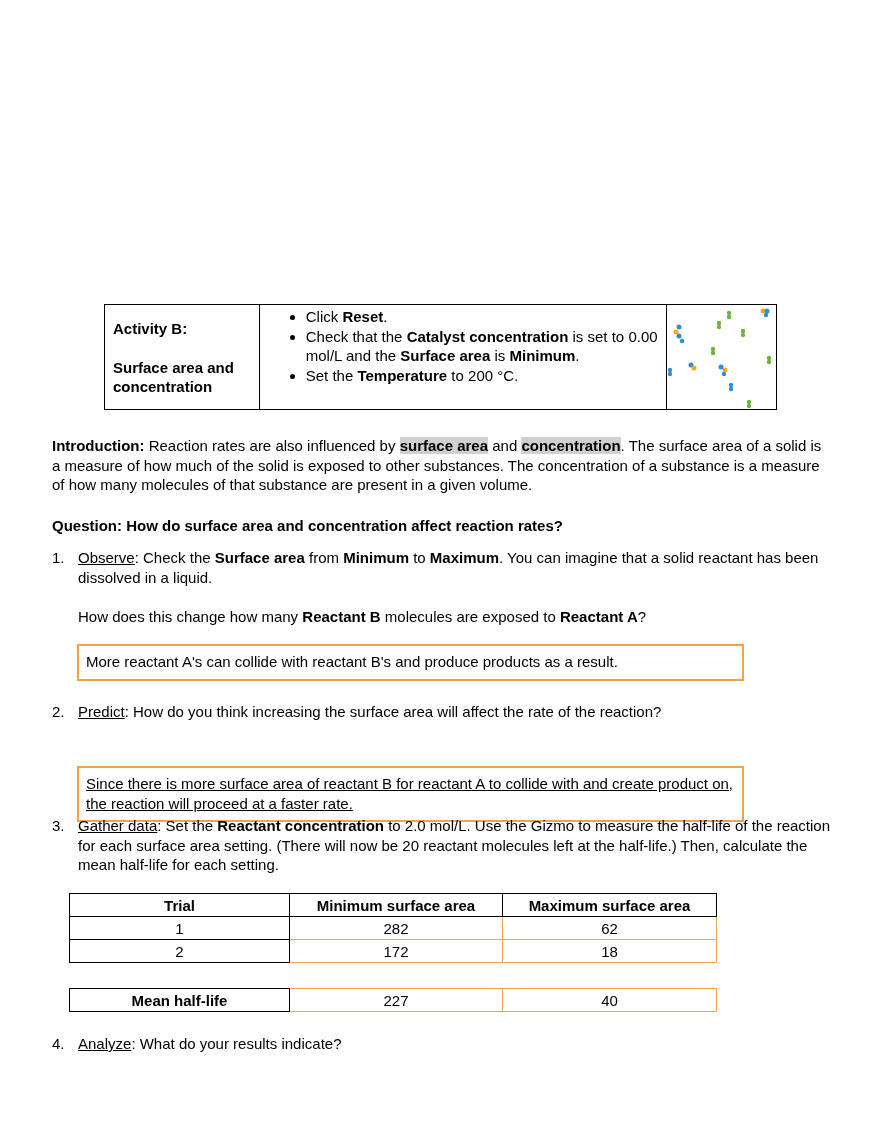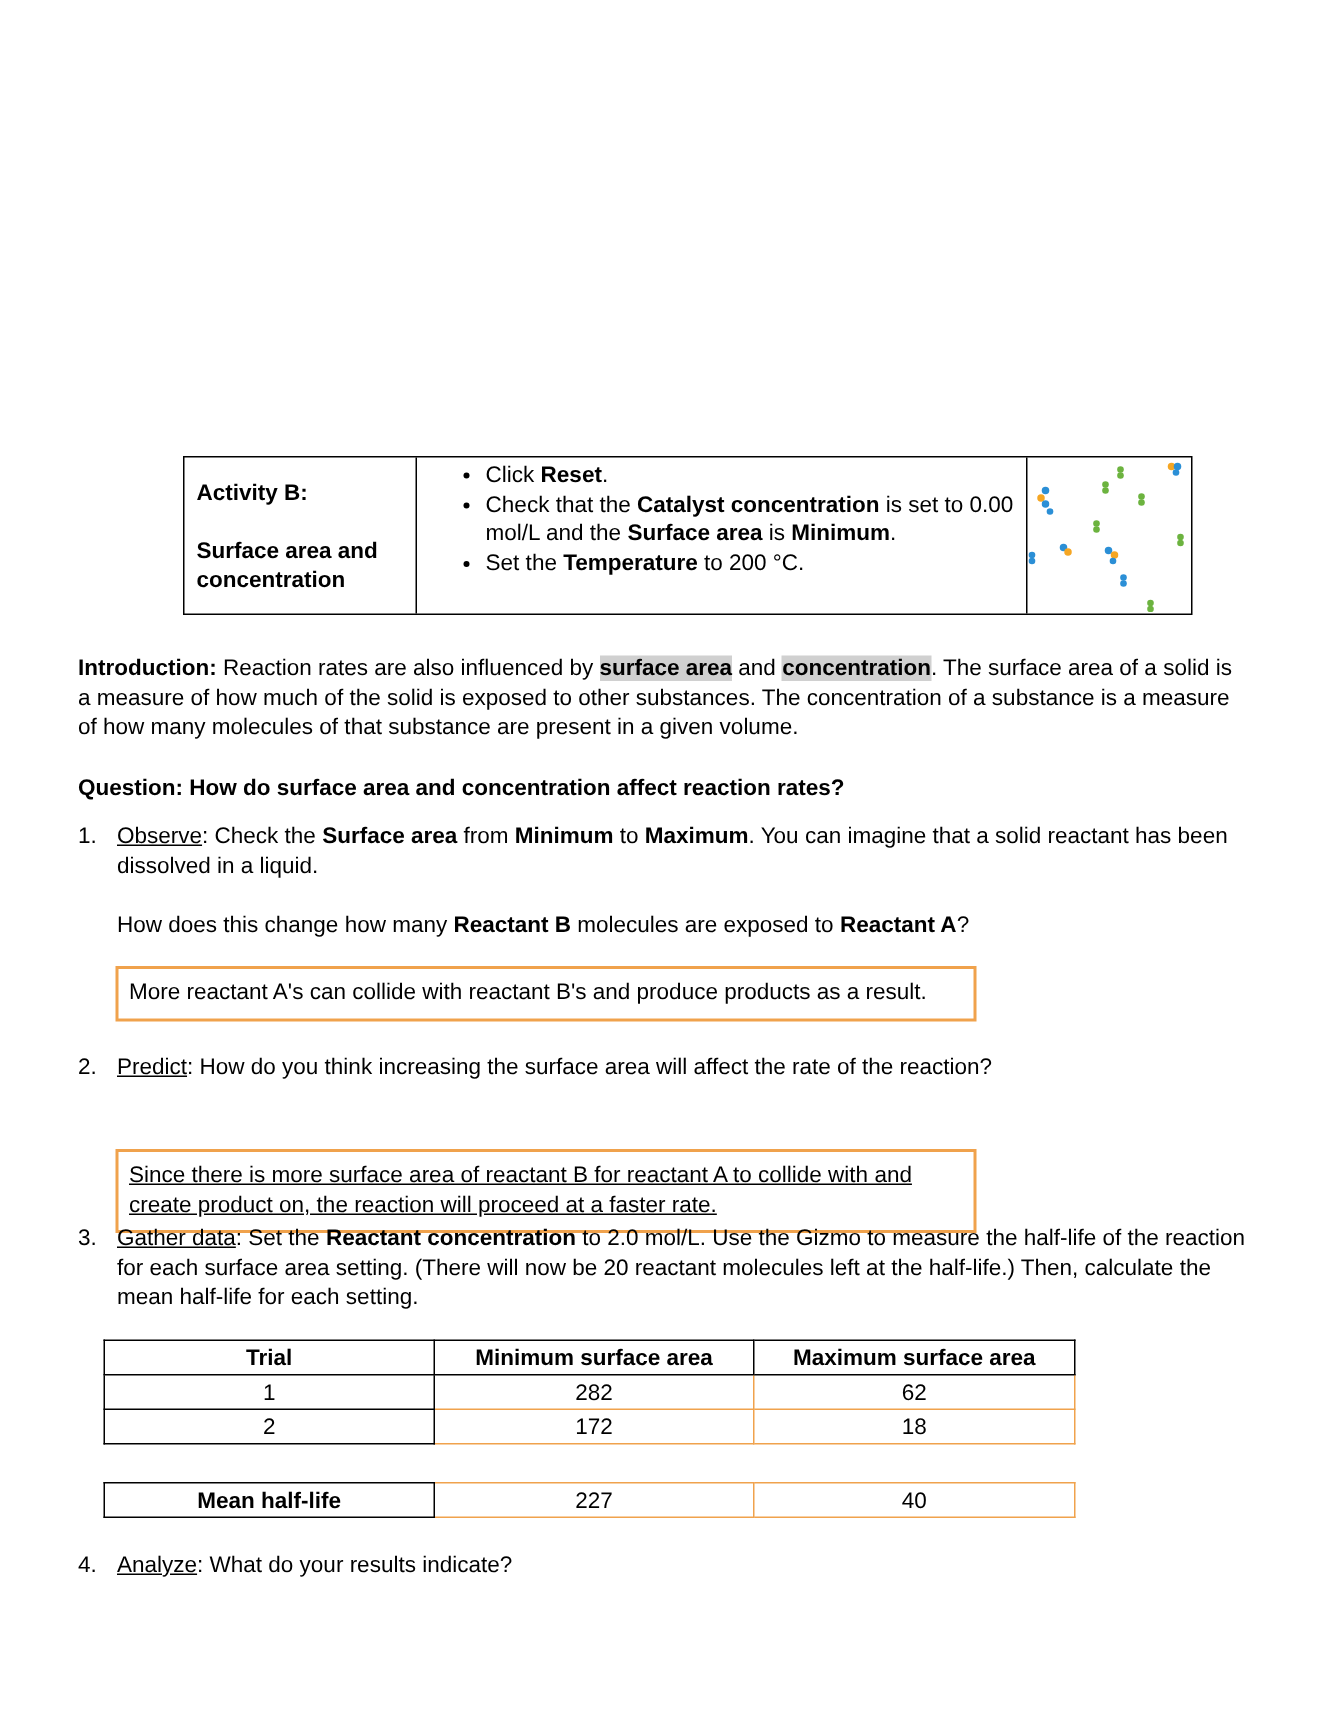--- a/index.html
+++ b/index.html
@@ -3,38 +3,38 @@
 <meta charset="utf-8">
 <style>
   html, body { margin: 0; padding: 0; background: #fff; }
   body {
     width: 880px; height: 1139px; position: relative; overflow: hidden;
     font-family: "Liberation Sans", sans-serif; color: #000; font-size: 15px;
   }
   b { font-weight: bold; text-align: center; }
   
   .act-table {
-    position: absolute; left: 122px; top: 304px; width: 673px; height: 106px;
+    position: absolute; left: 104px; top: 304px; width: 673px; height: 106px;
     border: 1.5px solid #000; box-sizing: border-box; display: flex;
   }
   .act-left { width: 155px; border-right: 1.5px solid #000; box-sizing: border-box; padding: 14px 0 0 8px; font-weight: bold; font-size: 15px; line-height: 19px; }
   .act-left .gap { height: 20px; }
   .act-mid { width: 408px; border-right: 1.5px solid #000; box-sizing: border-box; padding: 1px 0 0 7px; font-size: 15px; line-height: 19.5px; }
   .act-mid ul { margin: 1px 0 0 0; padding-left: 39px; }
   .act-mid li { margin: 0; }
   .act-mid .u { text-decoration: underline; }
   .act-right { flex: 1; position: relative; }
   .para { position: absolute; left: 52px; width: 780px; line-height: 19.5px; font-size: 15px; }
   .hl { background: #d0d0d0; }
   .u { text-decoration: underline; }
   .numitem { position: absolute; left: 52px; width: 780px; line-height: 19.5px; font-size: 15px; }
   .numitem .num { position: absolute; left: 0; top: 0; }
   .numitem .txt { margin-left: 26px; }
   .answer {
-    position: absolute; left: 77px; width: 574px; box-sizing: border-box;
+    position: absolute; left: 77px; width: 667px; box-sizing: border-box;
     border: 2px solid #f0a24c; padding: 6px 7px; font-size: 15px; line-height: 19.5px;
   }
   table.data { position: absolute; border-collapse: collapse; font-size: 15px; }
   table.data td { height: 22px; padding: 0; text-align: center; }
   .bk { border: 1.5px solid #000; }
   .or { border: 1.5px solid #f0a24c; }
 </style>
 </head>
 <body>
 

